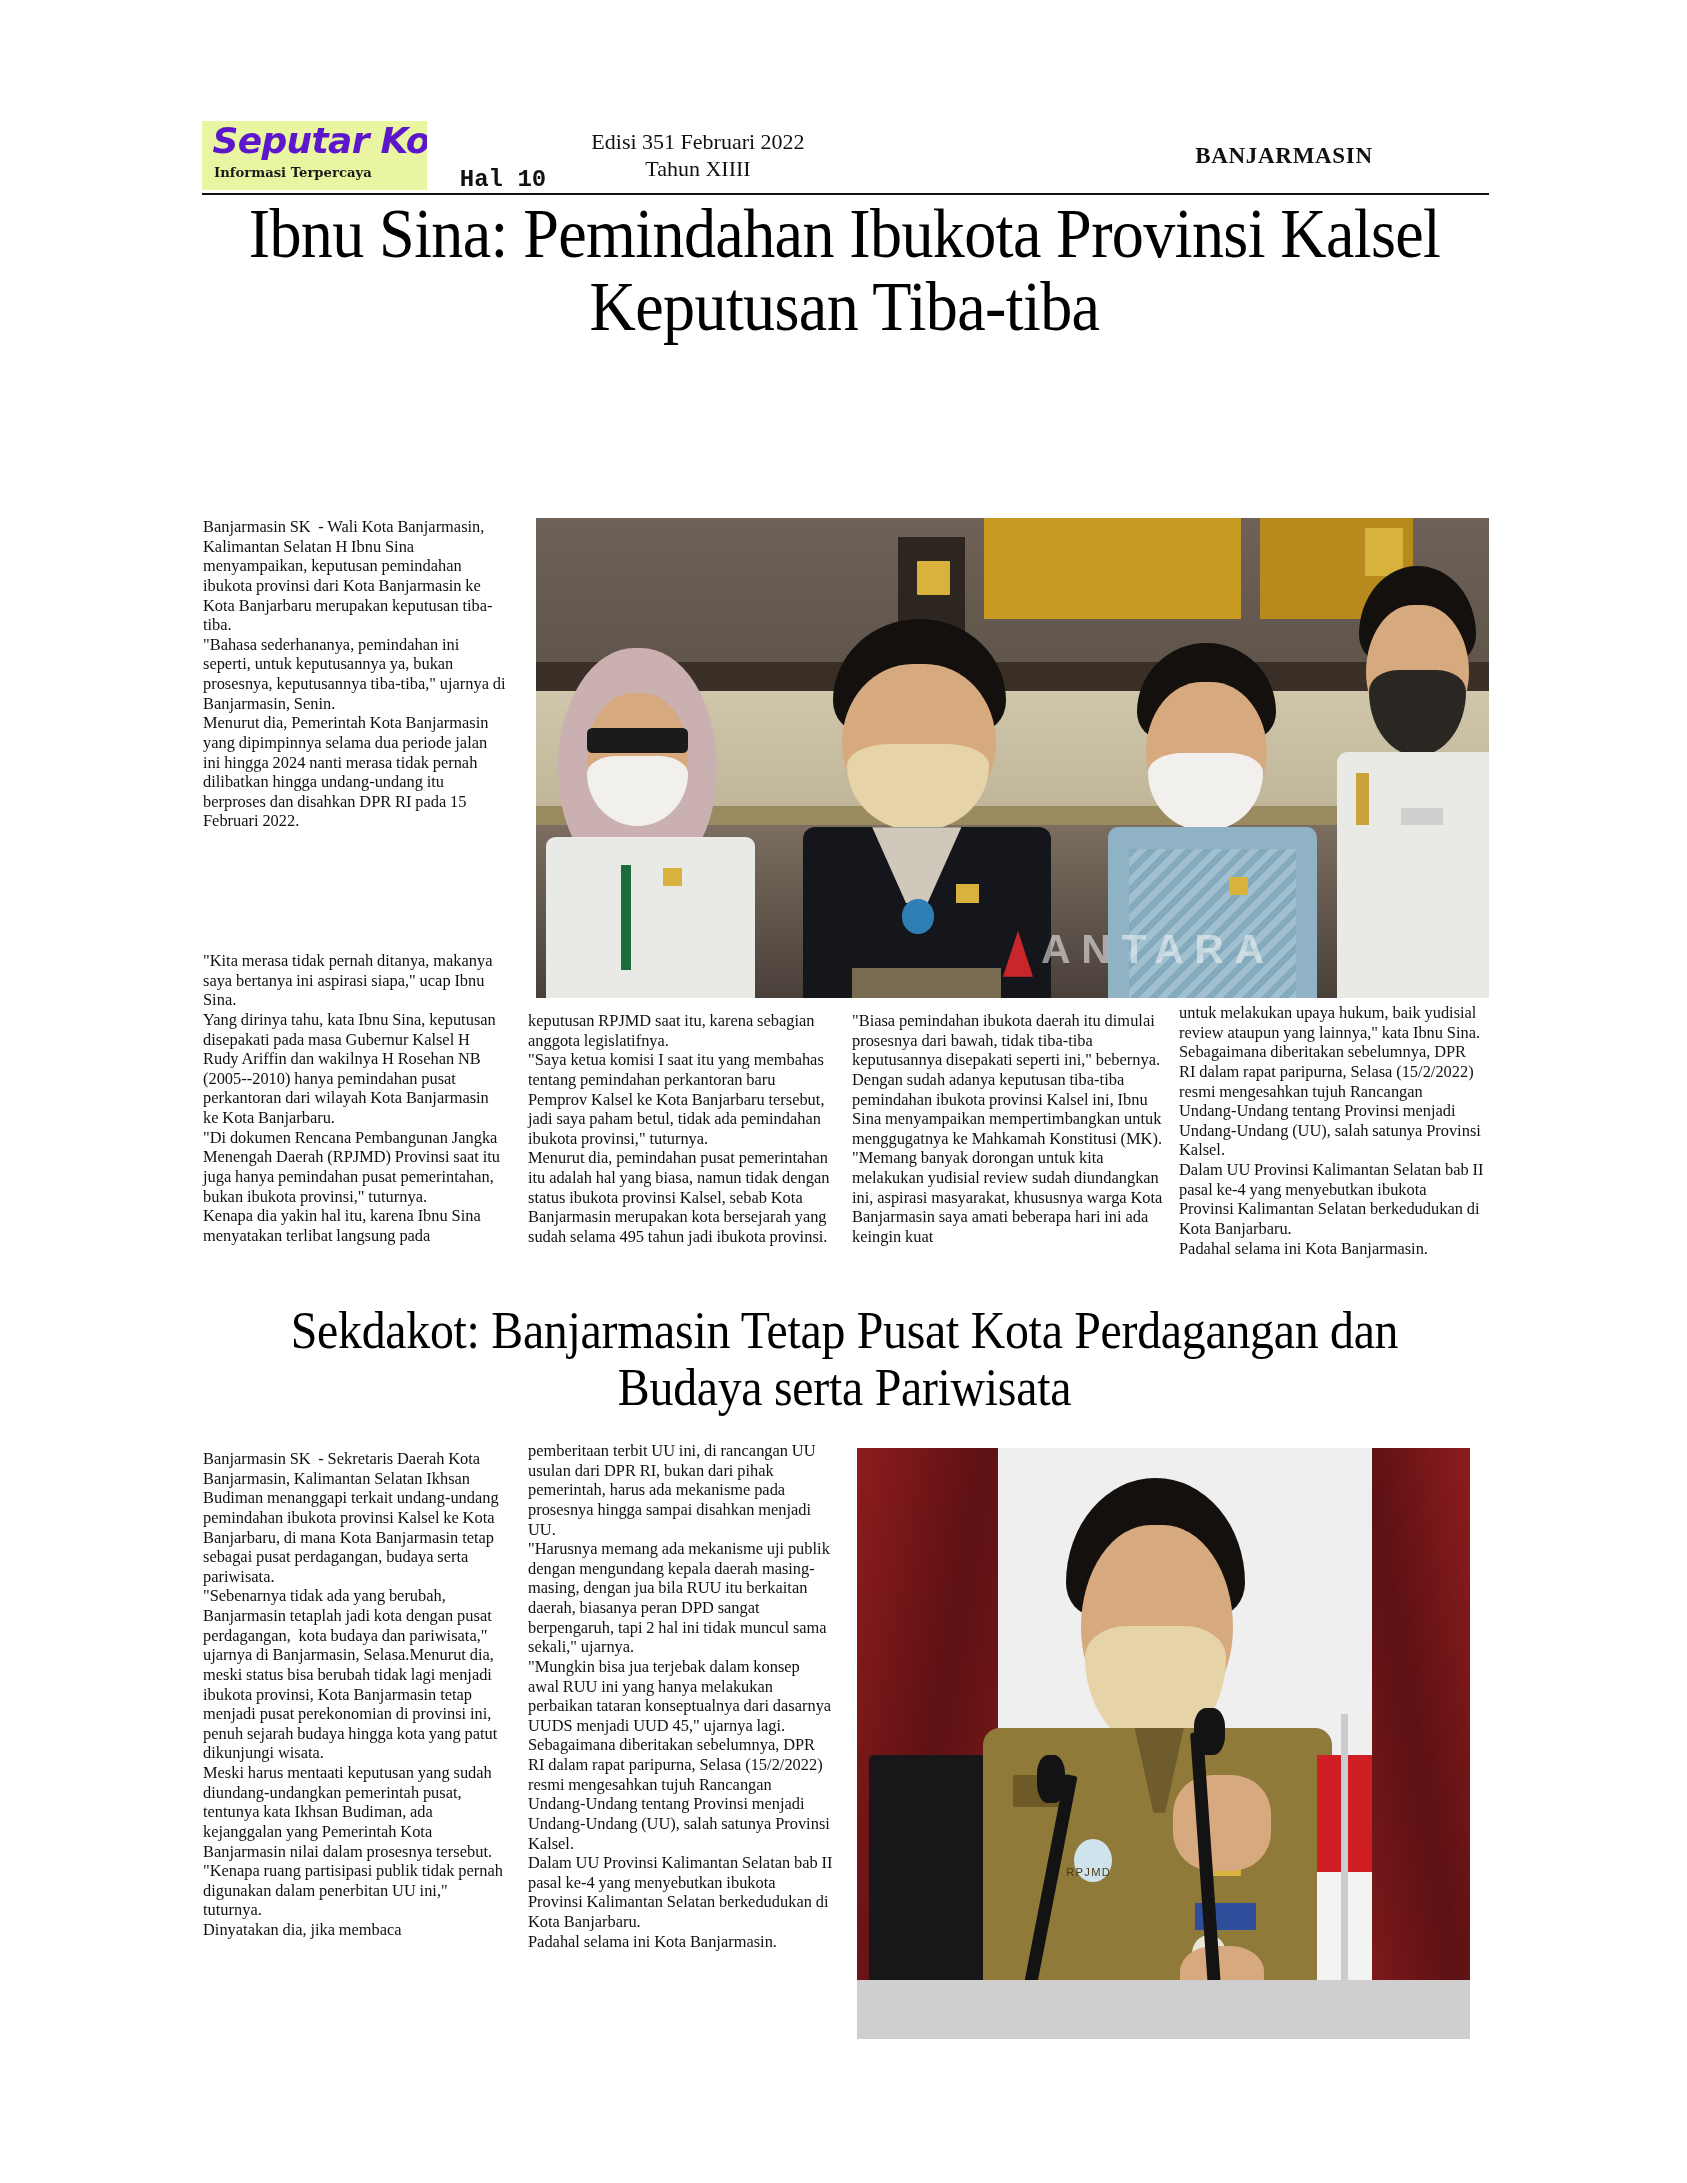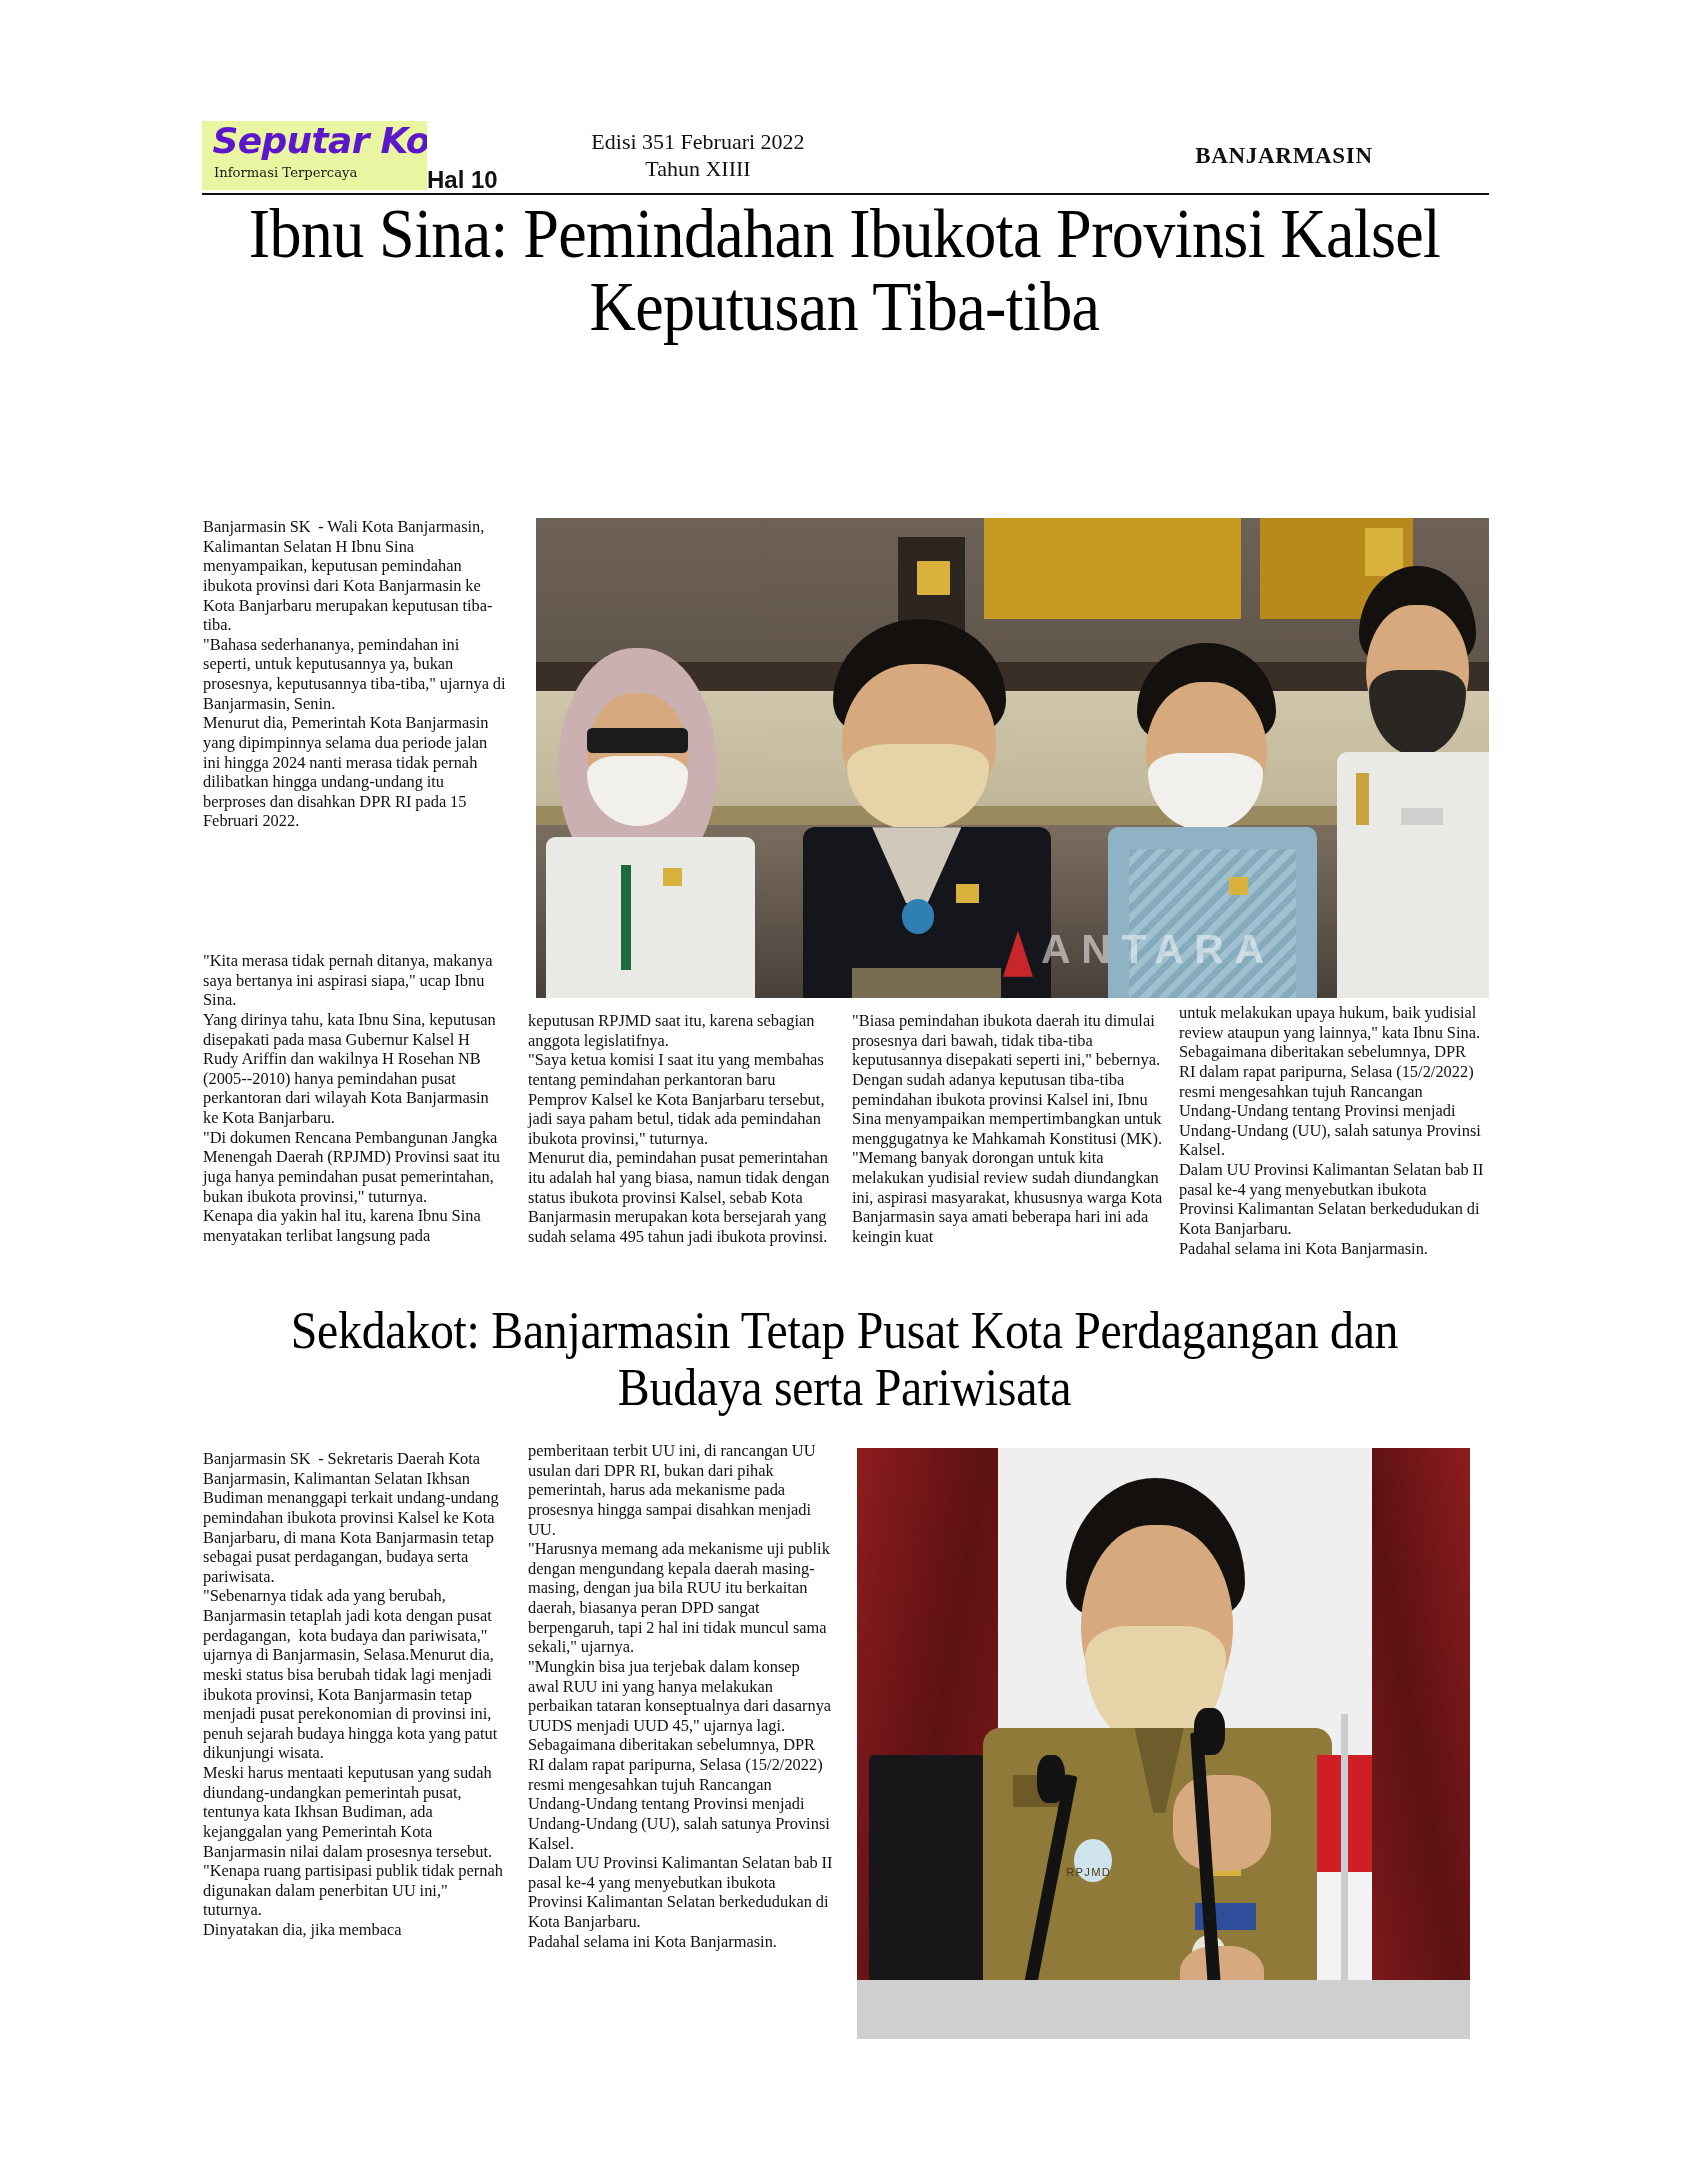--- a/index.html
+++ b/index.html
@@ -54,29 +54,30 @@
     letter-spacing: -0.7px;
     color: #5b17c9;
     white-space: nowrap;
     line-height: 1.05;
   }
   .logo-sub {
     position: absolute;
     left: 12px;
     top: 44px;
     font-family: "DejaVu Serif", serif;
-    font-weight: normal;
+    font-weight: bold;
     font-size: 13.2px;
     color: #1a1a1a;
     white-space: nowrap;
   }
   .mh-page {
     flex: none;
     width: 152px;
-    font-family: Liberation Sans, sans-serif;
+    text-align: center;
+    font-family: Liberation Mono, monospace;
     font-weight: bold;
     font-size: 24px;
     color: #111;
     margin-top: 48px;
   }
   .mh-edition {
     flex: none;
     width: 238px;
     text-align: center;
     font-family: "Liberation Serif", serif;

